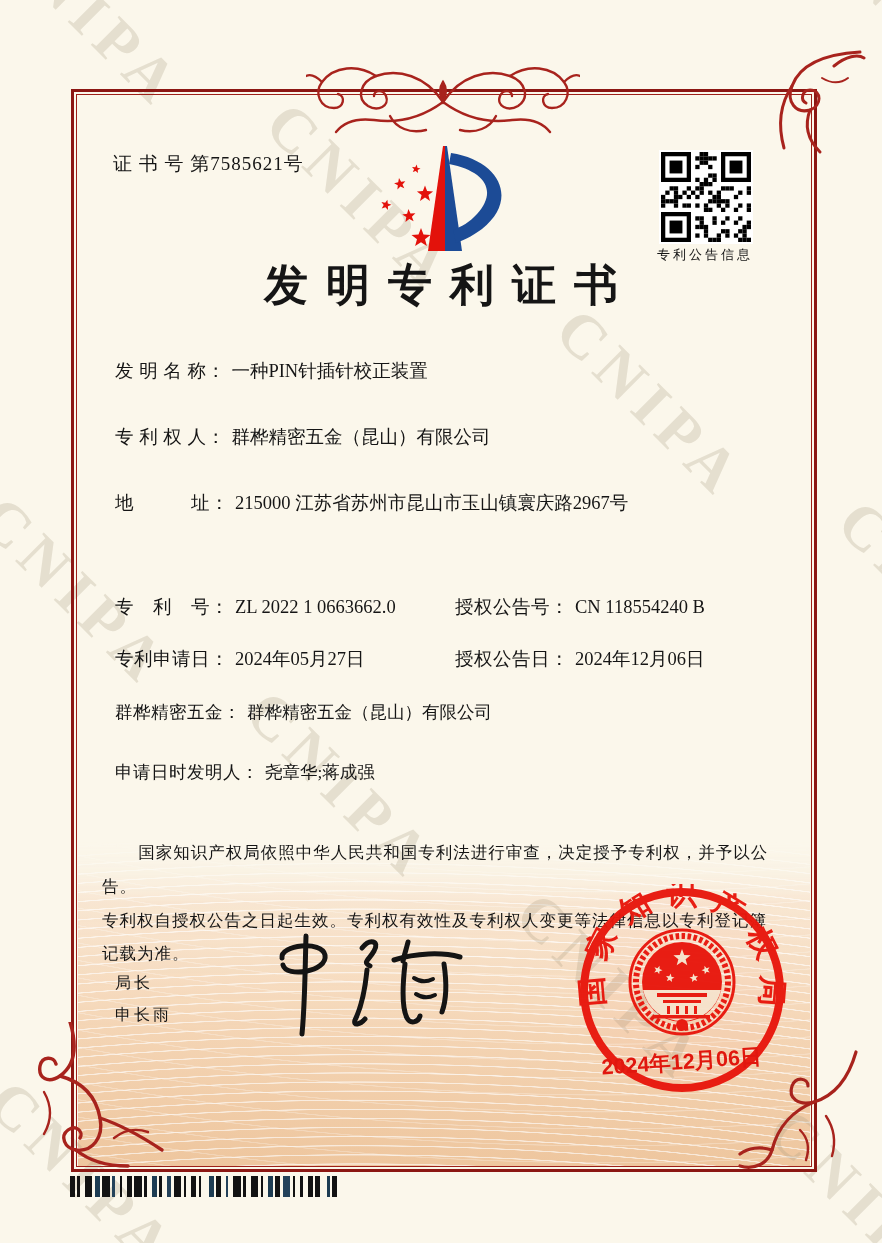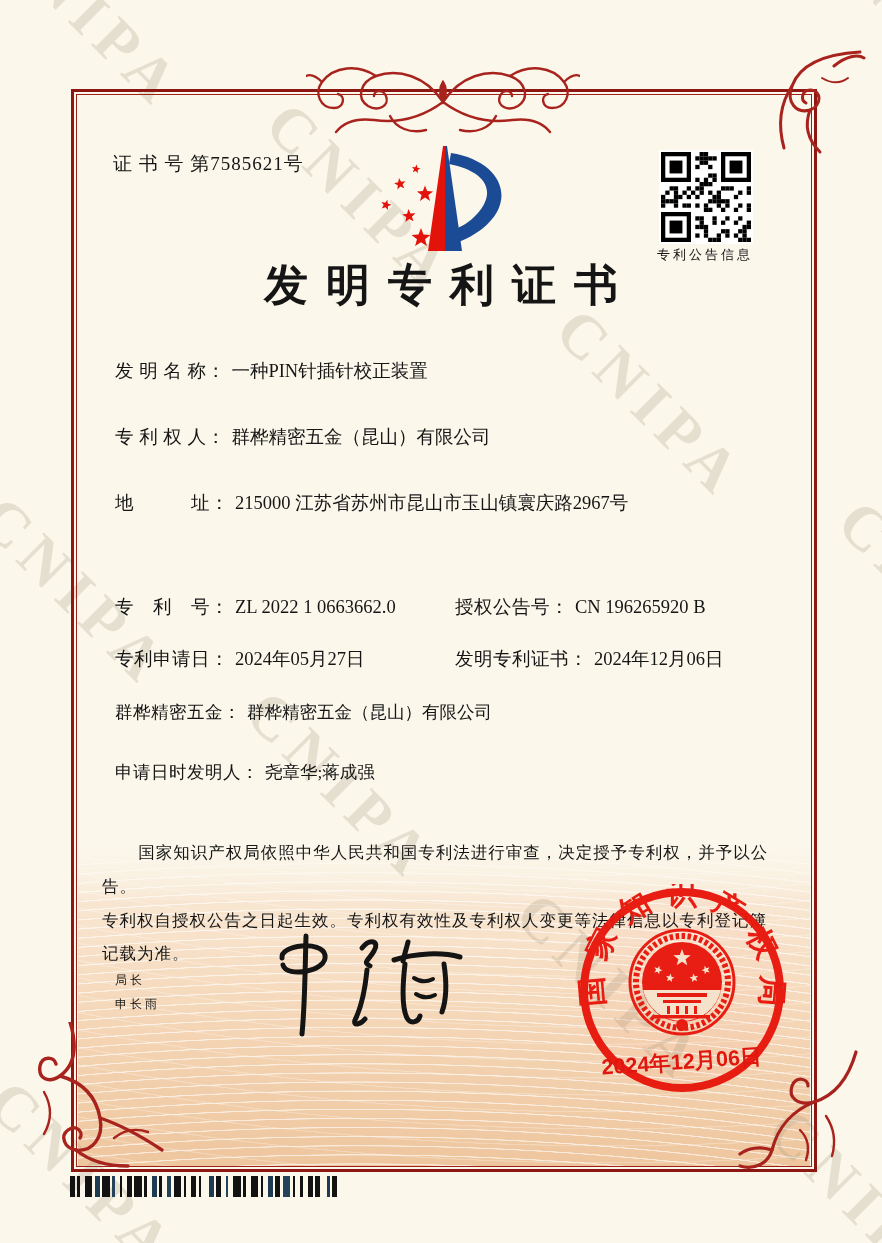--- a/index.html
+++ b/index.html
@@ -49,21 +49,21 @@
   .row{position:absolute;z-index:5;left:115px;font-size:18.5px;white-space:nowrap;}
   .row .lbl{letter-spacing:.5px;}
   .row .val{margin-left:6px;}
   .row.rcol{left:455px;}
   
   .statement{position:absolute;z-index:5;left:102px;top:836px;width:680px;
     font-size:16.5px;line-height:2.05;letter-spacing:1px;}
   .statement .l1{text-indent:2.2em;}
   
   .signer{position:absolute;z-index:5;left:115px;top:968px;
-    font-family:Liberation Serif, serif;font-size:12px;letter-spacing:3px;line-height:2.0;}
+    font-family:Liberation Mono, monospace;font-size:16px;letter-spacing:3px;line-height:2.0;}
   .sig-svg{position:absolute;z-index:5;left:246px;top:928px;}
   
   .seal{position:absolute;z-index:6;left:576px;top:884px;opacity:.96;}
   
   .page-info{position:absolute;z-index:5;left:0;right:0;top:1122px;text-align:center;font-size:14.5px;}
   .barcode{position:absolute;z-index:5;left:70px;top:1176px;width:268px;height:21px;display:flex;align-items:stretch;}
   .barcode div{height:100%;}
 </style>
 </head>
 <body>
@@ -274,27 +274,27 @@
   <div class="row" style="top:424px">
     <span class="lbl">专 利 权 人：</span><span class="val">群桦精密五金（昆山）有限公司</span>
   </div>
   <div class="row" style="top:490px">
     <span class="lbl">地　　　址：</span><span class="val">215000 江苏省苏州市昆山市玉山镇寰庆路2967号</span>
   </div>
   <div class="row" style="top:594px">
     <span class="lbl">专　利　号：</span><span class="val">ZL 2022 1 0663662.0</span>
   </div>
   <div class="row rcol" style="top:594px">
-    <span class="lbl">授权公告号：</span><span class="val">CN 196265920 B</span>
+    <span class="lbl">授权公告号：</span><span class="val">CN 118554240 B</span>
   </div>
   <div class="row" style="top:646px">
     <span class="lbl">专利申请日：</span><span class="val">2024年05月27日</span>
   </div>
   <div class="row rcol" style="top:646px">
-    <span class="lbl">发明专利证书：</span><span class="val">2024年12月06日</span>
+    <span class="lbl">授权公告日：</span><span class="val">2024年12月06日</span>
   </div>
   <div class="row" style="top:700px;font-size:17.5px">
     <span class="lbl">群桦精密五金：</span><span class="val">群桦精密五金（昆山）有限公司</span>
   </div>
   <div class="row" style="top:760px;font-size:17.5px">
     <span class="lbl">申请日时发明人：</span><span class="val">尧章华;蒋成强</span>
   </div>
 
   <div class="statement">
     <div class="l1">国家知识产权局依照中华人民共和国专利法进行审查，决定授予专利权，并予以公告。</div>

